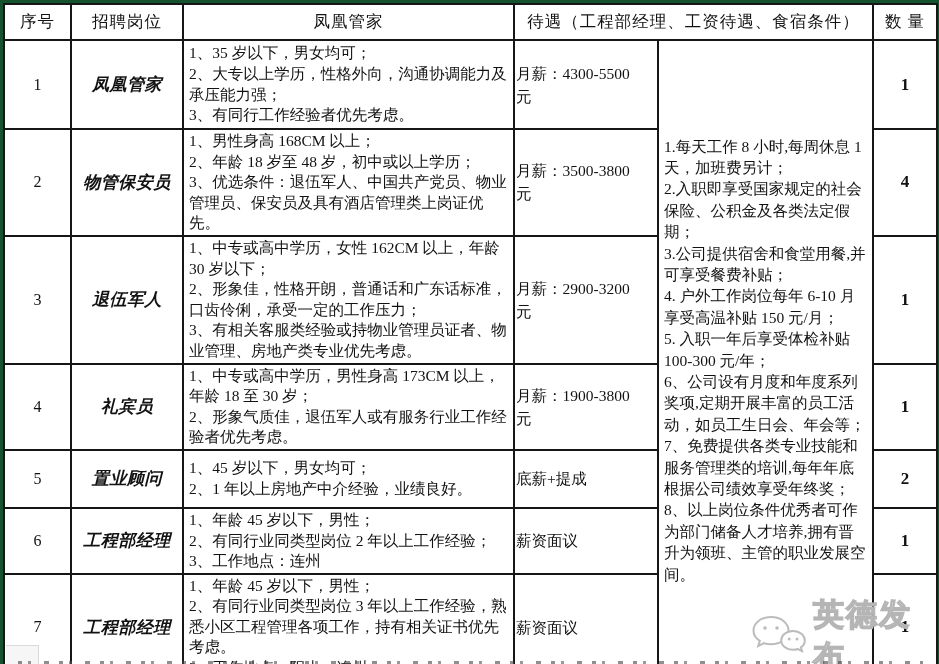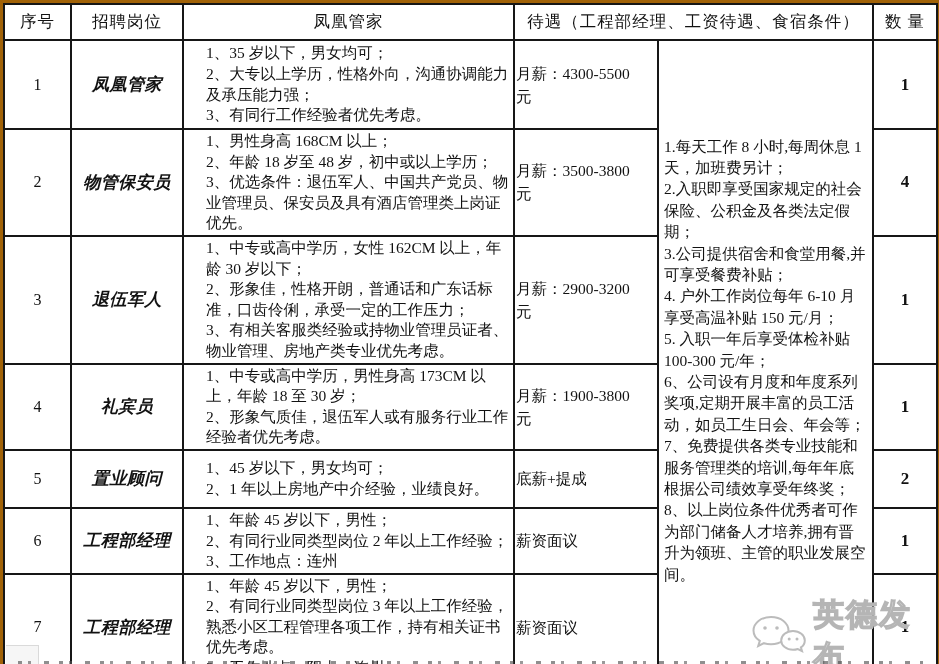--- a/index.html
+++ b/index.html
@@ -1,17 +1,17 @@
 <!DOCTYPE html>
 <html><head>
 <meta charset="utf-8">
 <style>
   html,body{margin:0;padding:0;background:#ffffff;}
   body{font-family:"Liberation Serif","DejaVu Serif",serif;color:#121212;}
-  .page{position:relative;width:939px;height:664px;background:#a16207;overflow:hidden;}
+  .page{position:relative;width:939px;height:664px;background:#14532d;overflow:hidden;}
 
   table.jobs{border-collapse:collapse;table-layout:fixed;width:933px;margin:3px 0 0 3px;background:#ffffff;}
   table.jobs td,table.jobs th{border:2px solid #161616;overflow:hidden;}
 
   col.c-seq{width:67px;}
   col.c-pos{width:112px;}
   col.c-req{width:331px;}
   col.c-sal{width:144px;}
   col.c-ben{width:215px;}
   col.c-qty{width:64px;}
@@ -21,21 +21,21 @@
   tr.r2{height:104px;}
   tr.r3{height:126px;}
   tr.r4{height:82px;}
   tr.r5{height:58px;}
   tr.r6{height:59px;}
   tr.r7{height:104px;}
 
   th{font-weight:normal;font-size:16.5px;text-align:center;vertical-align:middle;letter-spacing:1px;}
   td.seq{text-align:center;vertical-align:middle;font-size:16px;}
   td.pos{text-align:center;vertical-align:middle;font-weight:bold;font-size:17px;letter-spacing:0.5px;font-style:italic;}
-  td.req{text-align:left;vertical-align:middle;font-size:15.5px;line-height:20.6px;padding:1px 3px 1px 22px;white-space:pre-line;}
+  td.req{text-align:left;vertical-align:middle;font-size:15.5px;line-height:20.6px;padding:1px 3px 1px 5px;white-space:pre-line;}
   td.sal{text-align:left;vertical-align:middle;font-size:15.5px;line-height:23px;white-space:pre-line;}
   td.ben{text-align:left;vertical-align:middle;font-size:15.5px;line-height:21.4px;padding:2px 3px 2px 5px;white-space:pre-line;}
   td.qty{text-align:center;vertical-align:middle;font-weight:bold;font-size:17px;}
 
   .watermark{position:absolute;left:750px;top:594px;display:flex;align-items:center;gap:5px;pointer-events:none;}
   .wm-text{font-size:31px;font-weight:bold;letter-spacing:2px;color:#e9e9e9;-webkit-text-stroke:1.2px #b5b5b5;text-shadow:0 0 1px #c9c9c9;}
   .wm-icon svg{display:block;}
 
   .corner-box{position:absolute;left:6px;top:645px;width:32px;height:19px;border-top:1px solid #d2d2d2;border-right:1px solid #d2d2d2;background:#f4f4f4;opacity:.8;}
 

